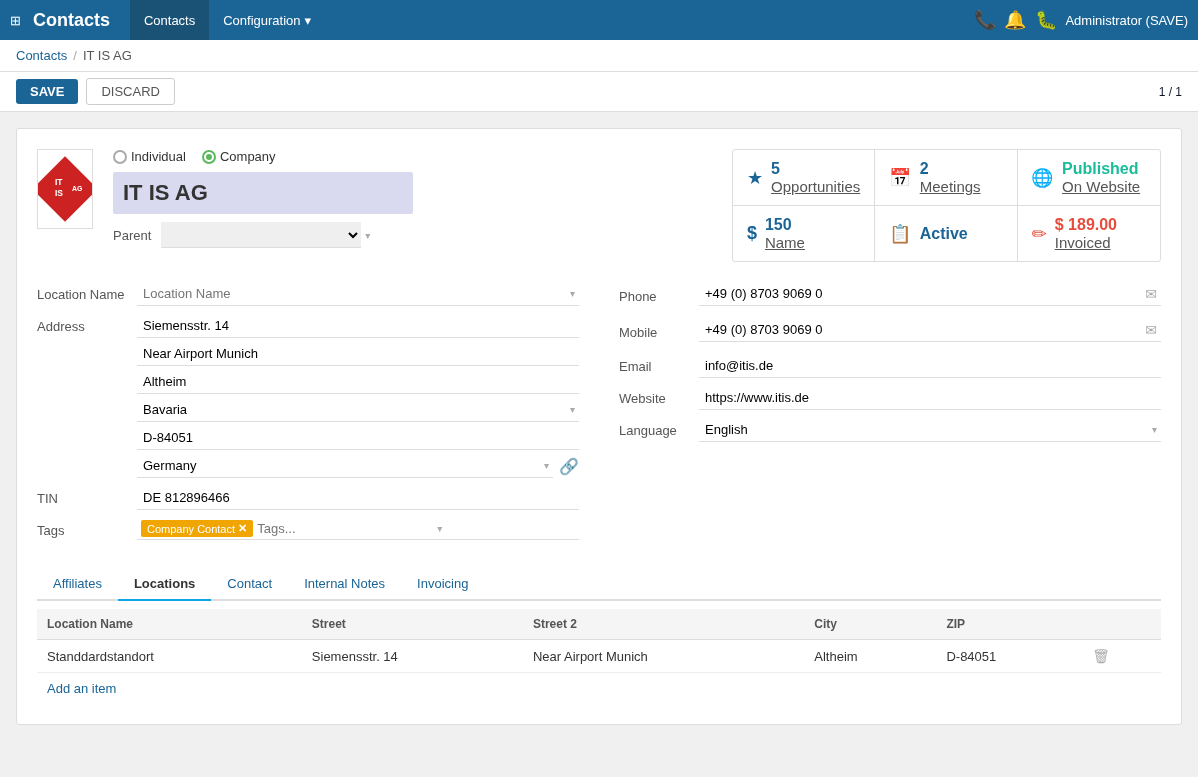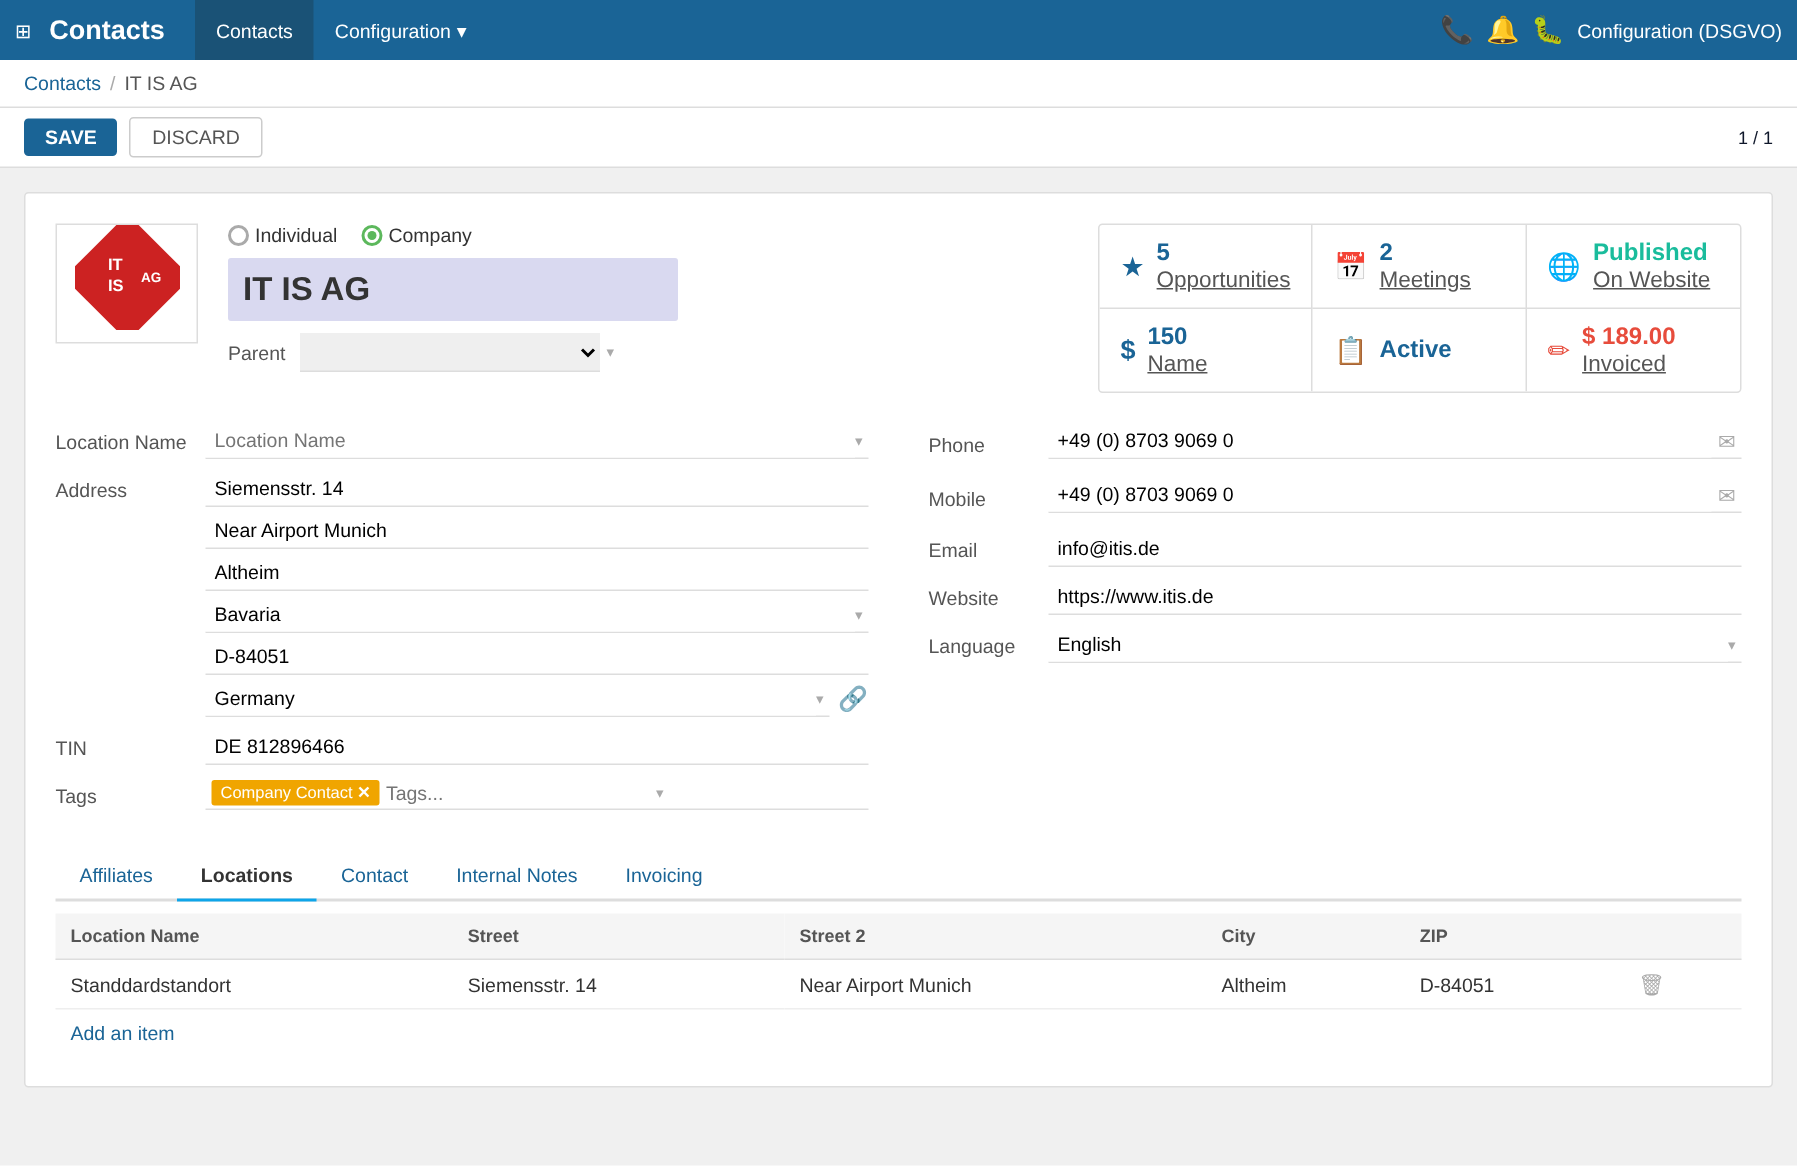--- a/index.html
+++ b/index.html
@@ -91,24 +91,25 @@
       padding: 20px;
     }
 
     
     .header-row {
       display: flex;
       gap: 20px;
       margin-bottom: 20px;
     }
     .company-logo {
-      width: 95px;
+      width: 56px;
       height: 80px;
       border: 1px solid #ddd;
       display: flex;
+      align-items: center;
       justify-content: center;
       flex-shrink: 0;
     }
     .logo-svg { width: 70px; height: 70px; }
 
     .company-info { flex: 1; }
     .radio-group {
       display: flex;
       align-items: center;
       gap: 16px;
@@ -347,21 +348,21 @@
   <span class="app-title">Contacts</span>
   <div class="nav-item active">Contacts</div>
   <div class="nav-item" style="display:flex;align-items:center;gap:4px;">
     <span>Configuration</span>
     <span>▾</span>
   </div>
   <div class="top-nav-right">
     <span class="icon-btn">📞</span>
     <span class="icon-btn">🔔</span>
     <span class="icon-btn">🐛</span>
-    <span style="cursor:pointer;">Configuration (DSGVO)</span>
+    <span style="cursor:pointer;">Administrator (SAVE)</span>
   </div>
 </nav>
 
 <div class="breadcrumb-bar">
   <a>Contacts</a>
   <span class="separator">/</span>
   <span class="current">IT IS AG</span>
 </div>
 
 <div class="toolbar">

